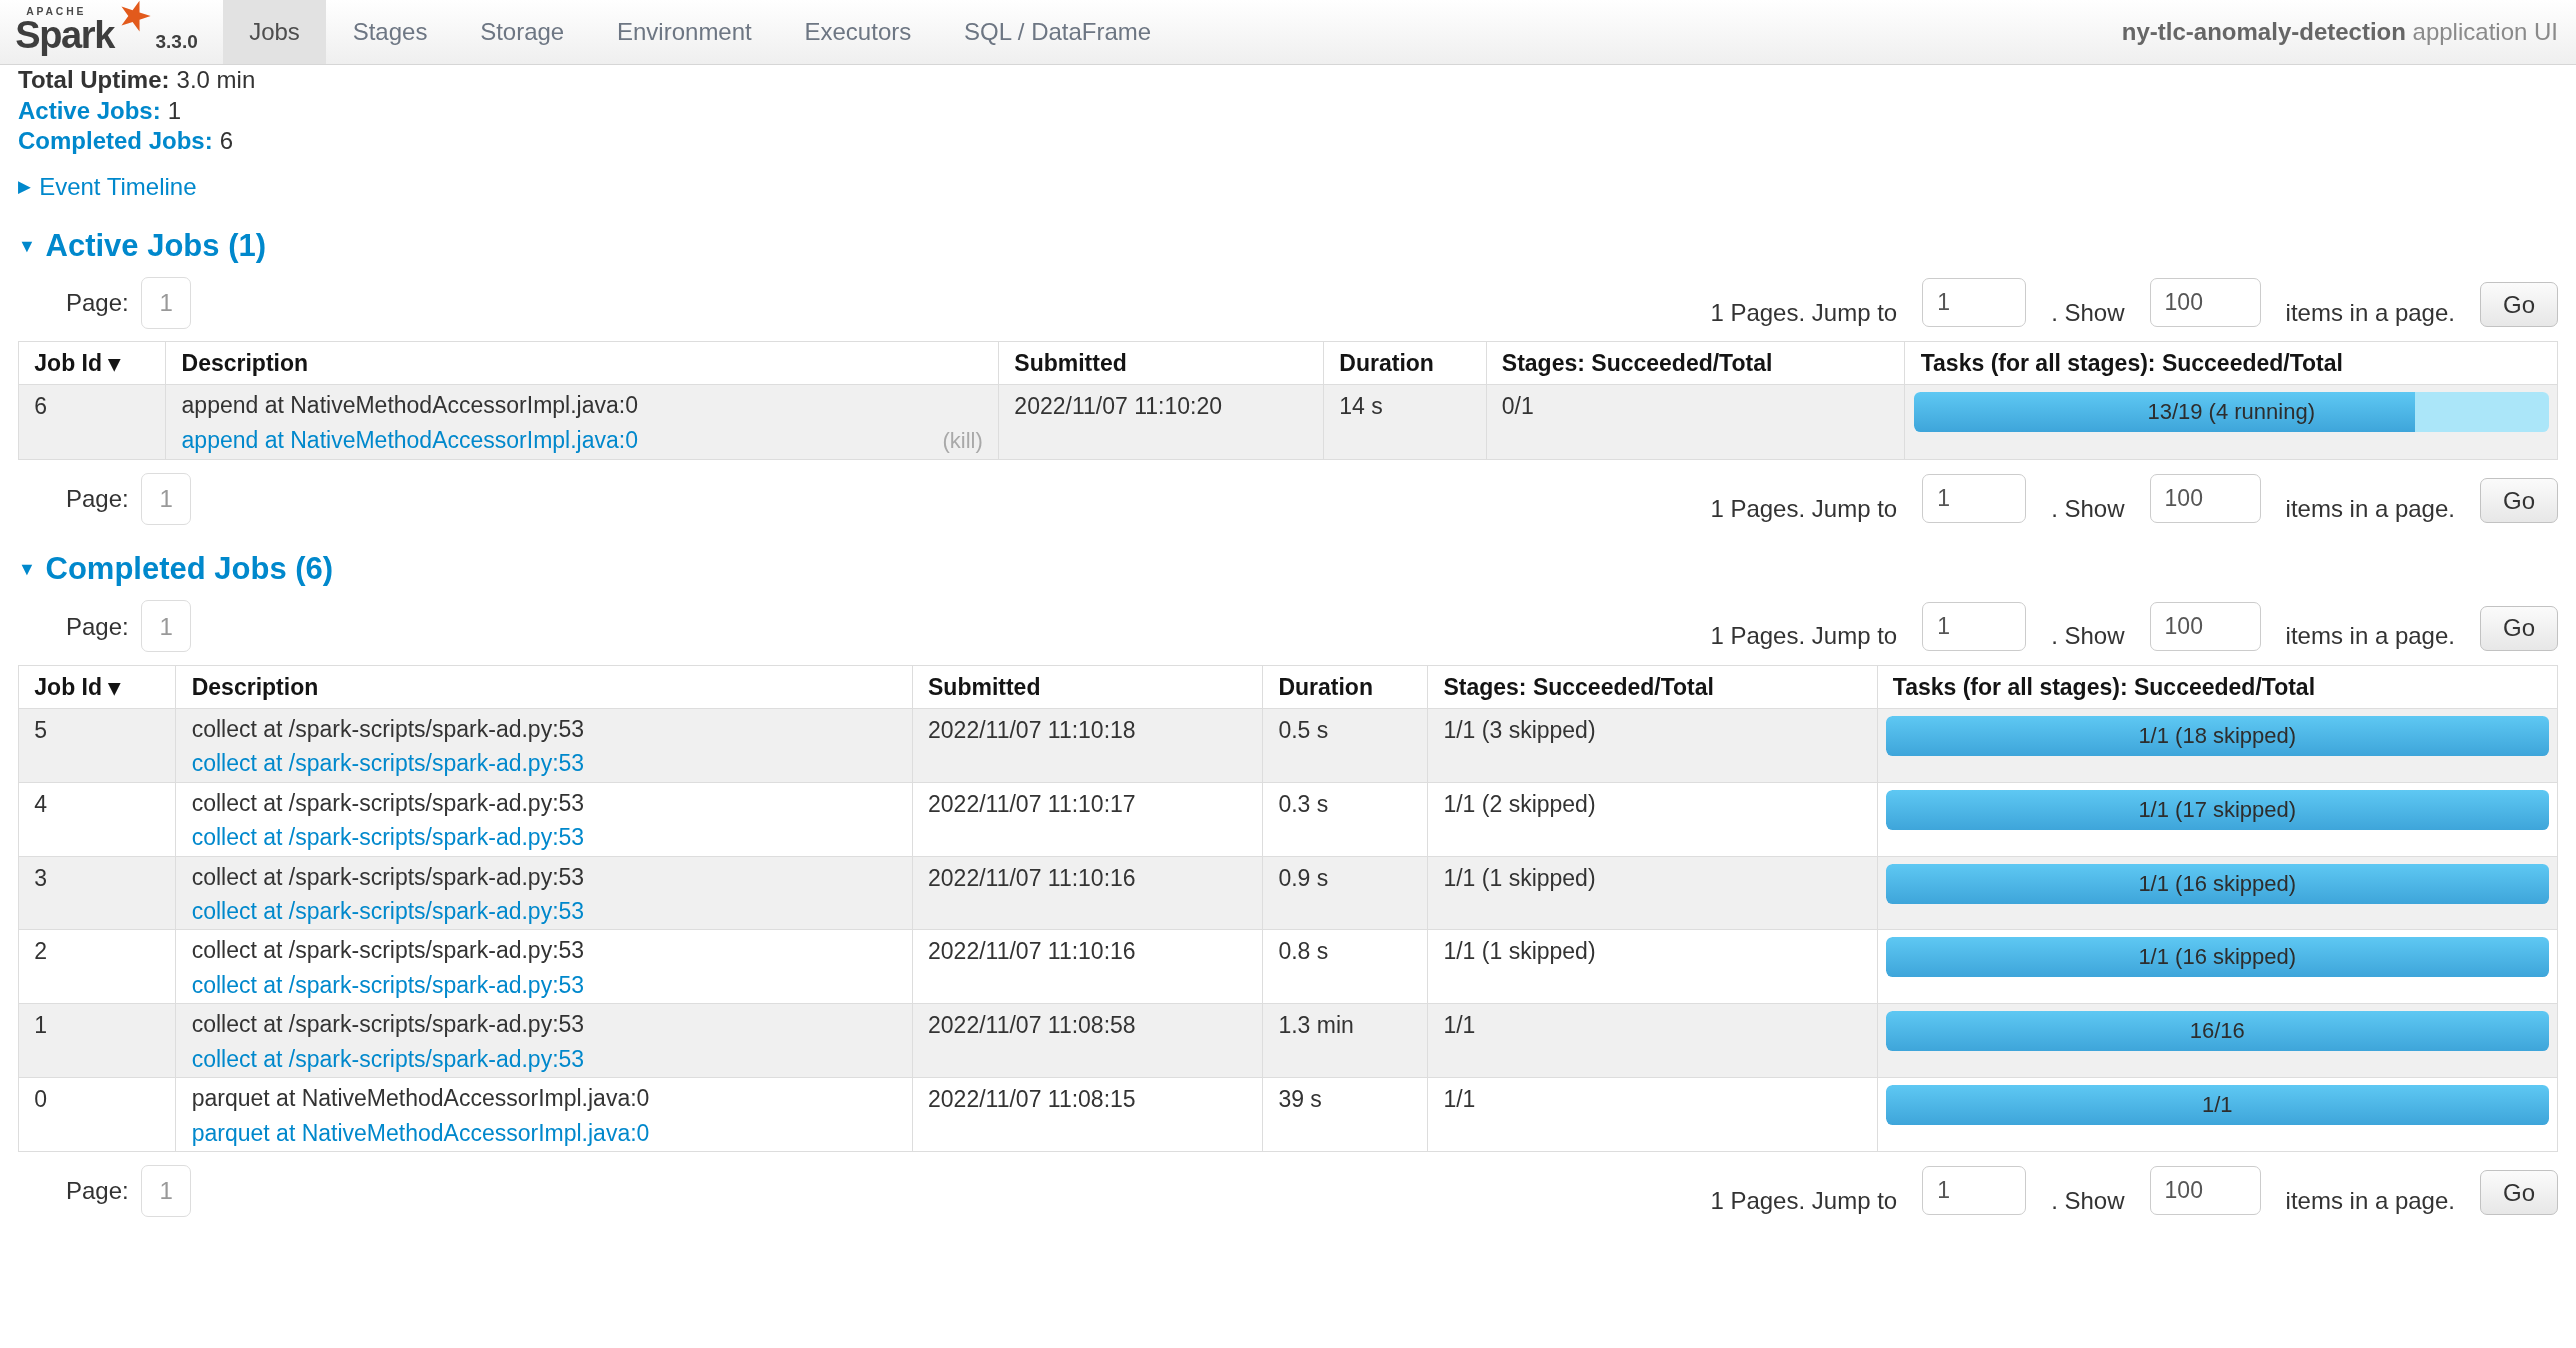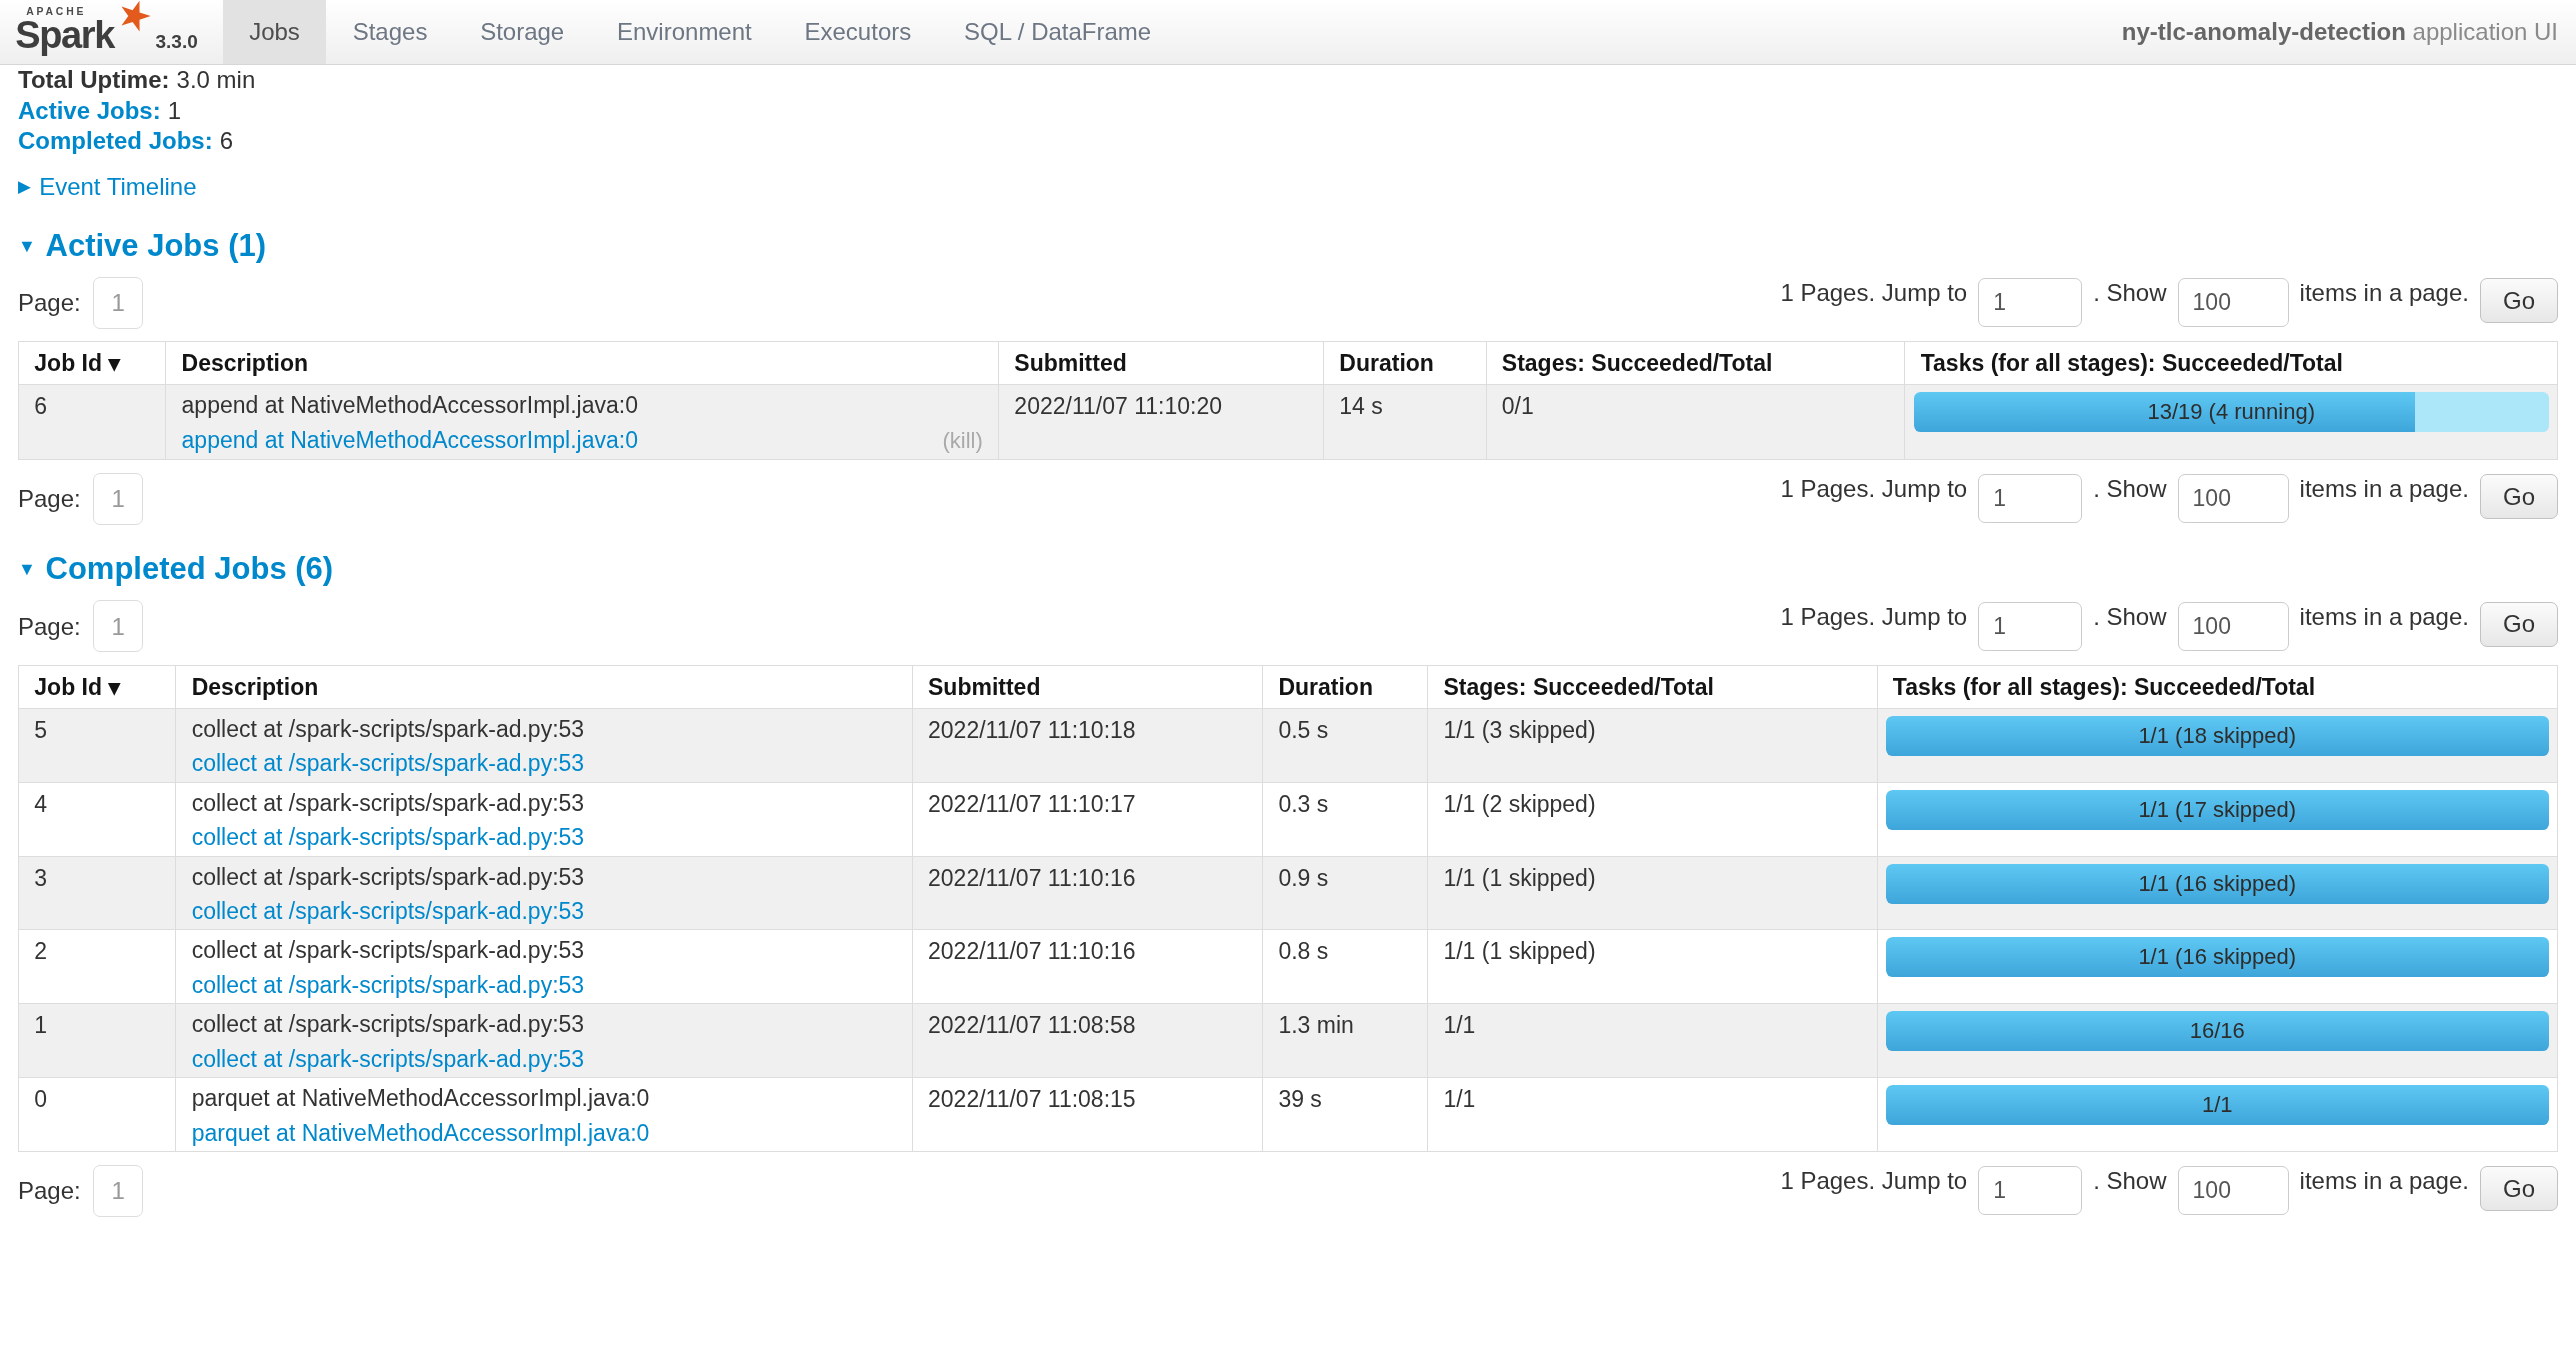--- a/index.html
+++ b/index.html
@@ -52,26 +52,26 @@
   .event-timeline .tri { font-size: 16.7px; }
 
   .section-heading {
     margin: 25px 0 0; font-size: 31px; font-weight: bold; color: #0088cc;
     display: flex; align-items: center; gap: 9.7px; cursor: pointer;
   }
   .section-heading .tri { font-size: 18px; padding-top: 2.8px; }
 
   
   .pag-row { display: flex; justify-content: space-between; align-items: center; margin: 12.5px 0; }
-  .pag-left { display: flex; align-items: center; font-size: 24px; }
+  .pag-left { display: flex; align-items: center; font-size: 24px; margin-left: 48px; }
   .page-box {
     display: inline-block; margin-left: 12.5px; padding: 10.4px 17.4px;
     border: 1.4px solid #ddd; border-radius: 7px; color: #999; background: #fff;
   }
-  .pag-right { display: flex; align-items: flex-start; gap: 11px; font-size: 24px; }
+  .pag-right { display: flex; align-items: flex-end; gap: 25px; font-size: 24px; }
   .pag-input {
     height: 49px; border: 1.4px solid #ccc; border-radius: 7px;
     font-size: 23px; color: #555; padding: 0 0 0 14px; font-family: inherit; background: #fff;
   }
   .jump-input { width: 104px; }
   .show-input { width: 111px; }
   .go-btn {
     height: 45px; padding: 0 22px; border: 1.4px solid #c2c2c2; border-radius: 7px;
     background: linear-gradient(#fbfbfb, #e7e7e7); font-size: 24px; color: #333;
     font-family: inherit; cursor: pointer;

